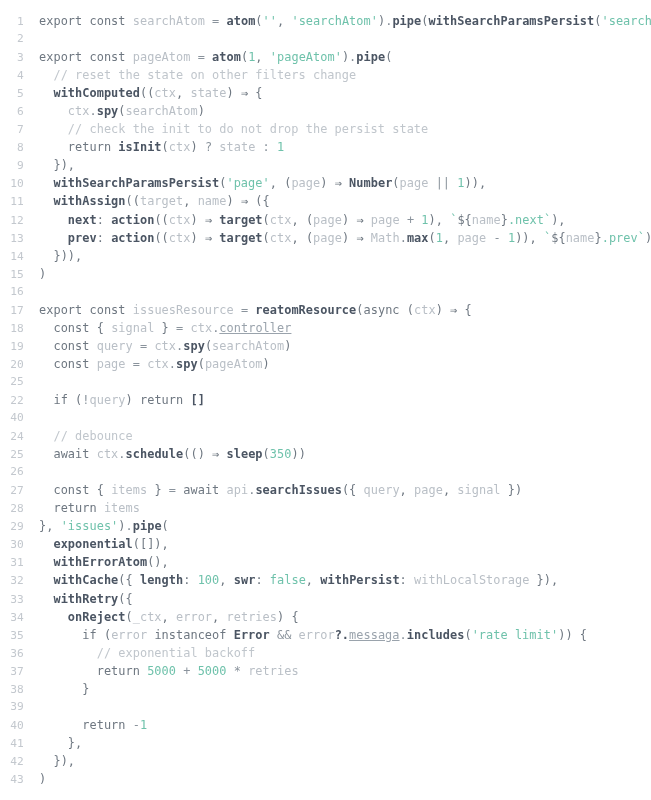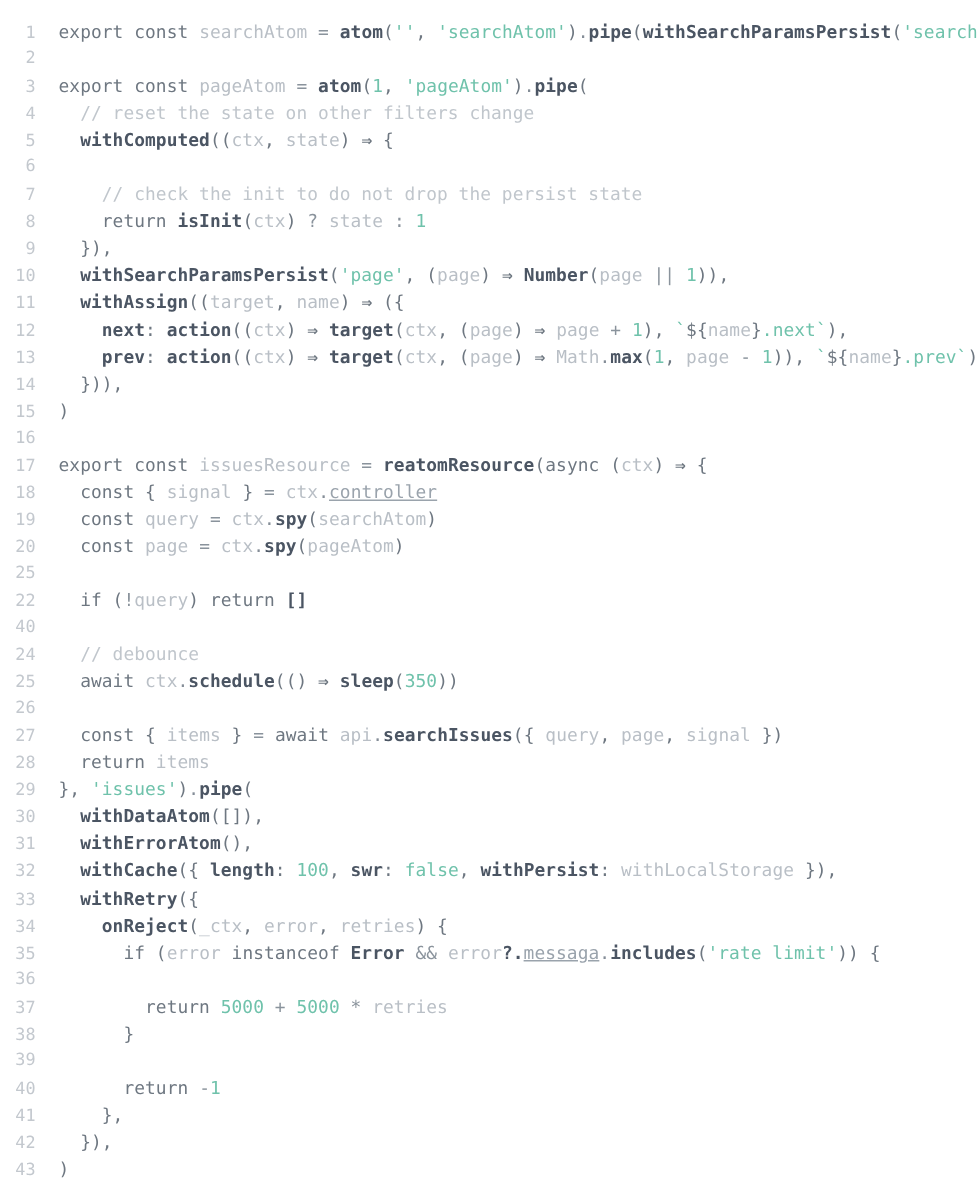--- a/index.html
+++ b/index.html
@@ -92,20 +92,21 @@
     <span class="line-content"><span class="t-comment">  // reset the state on other filters change</span></span>
   </div>
 
   <div class="code-line">
     <span class="line-number">5</span>
     <span class="line-content"><span class="t-plain">  </span><span class="t-fn">withComputed</span><span class="t-punct">((</span><span class="t-var">ctx</span><span class="t-punct">,</span><span class="t-plain"> </span><span class="t-var">state</span><span class="t-punct">)</span><span class="t-plain"> </span><span class="t-arrow">⇒</span><span class="t-plain"> </span><span class="t-punct">{</span></span>
   </div>
 
   <div class="code-line">
     <span class="line-number">6</span>
+    <span class="line-content"><span class="t-plain">    </span><span class="t-var">ctx</span><span class="t-plain">.</span><span class="t-fn">spy</span><span class="t-punct">(</span><span class="t-var">searchAtom</span><span class="t-punct">)</span></span>
   </div>
 
   <div class="code-line">
     <span class="line-number">7</span>
     <span class="line-content"><span class="t-comment">    // check the init to do not drop the persist state</span></span>
   </div>
 
   <div class="code-line">
     <span class="line-number">8</span>
     <span class="line-content"><span class="t-plain">    </span><span class="t-kw">return</span><span class="t-plain"> </span><span class="t-fn">isInit</span><span class="t-punct">(</span><span class="t-var">ctx</span><span class="t-punct">)</span><span class="t-plain"> </span><span class="t-op">?</span><span class="t-plain"> </span><span class="t-var">state</span><span class="t-plain"> </span><span class="t-op">:</span><span class="t-plain"> </span><span class="t-num">1</span></span>
@@ -211,21 +212,21 @@
     <span class="line-content"><span class="t-plain">  </span><span class="t-kw">return</span><span class="t-plain"> </span><span class="t-var">items</span></span>
   </div>
 
   <div class="code-line">
     <span class="line-number">29</span>
     <span class="line-content"><span class="t-punct">},</span><span class="t-plain"> </span><span class="t-str">'issues'</span><span class="t-punct">)</span><span class="t-plain">.</span><span class="t-fn">pipe</span><span class="t-punct">(</span></span>
   </div>
 
   <div class="code-line">
     <span class="line-number">30</span>
-    <span class="line-content"><span class="t-plain">  </span><span class="t-fn">withDataAtom</span><span class="t-punct">([]),</span></span>
+    <span class="line-content"><span class="t-plain">  </span><span class="t-fn">exponential</span><span class="t-punct">([]),</span></span>
   </div>
 
   <div class="code-line">
     <span class="line-number">31</span>
     <span class="line-content"><span class="t-plain">  </span><span class="t-fn">withErrorAtom</span><span class="t-punct">(),</span></span>
   </div>
 
   <div class="code-line">
     <span class="line-number">32</span>
     <span class="line-content"><span class="t-plain">  </span><span class="t-fn">withCache</span><span class="t-punct">({</span><span class="t-plain"> </span><span class="t-bold">length</span><span class="t-punct">:</span><span class="t-plain"> </span><span class="t-num">100</span><span class="t-punct">,</span><span class="t-plain"> </span><span class="t-bold">swr</span><span class="t-punct">:</span><span class="t-plain"> </span><span class="t-num">false</span><span class="t-punct">,</span><span class="t-plain"> </span><span class="t-bold">withPersist</span><span class="t-punct">:</span><span class="t-plain"> </span><span class="t-var">withLocalStorage</span><span class="t-plain"> </span><span class="t-punct">}),</span></span>
@@ -241,20 +242,21 @@
     <span class="line-content"><span class="t-plain">    </span><span class="t-fn">onReject</span><span class="t-punct">(</span><span class="t-var">_ctx</span><span class="t-punct">,</span><span class="t-plain"> </span><span class="t-var">error</span><span class="t-punct">,</span><span class="t-plain"> </span><span class="t-var">retries</span><span class="t-punct">)</span><span class="t-plain"> </span><span class="t-punct">{</span></span>
   </div>
 
   <div class="code-line">
     <span class="line-number">35</span>
     <span class="line-content"><span class="t-plain">      </span><span class="t-kw">if</span><span class="t-plain"> </span><span class="t-punct">(</span><span class="t-var">error</span><span class="t-plain"> </span><span class="t-kw">instanceof</span><span class="t-plain"> </span><span class="t-bold">Error</span><span class="t-plain"> </span><span class="t-op">&amp;&amp;</span><span class="t-plain"> </span><span class="t-var">error</span><span class="t-bold">?.</span><span class="t-prop">messaga</span><span class="t-plain">.</span><span class="t-fn">includes</span><span class="t-punct">(</span><span class="t-str">'rate limit'</span><span class="t-punct">))</span><span class="t-plain"> </span><span class="t-punct">{</span></span>
   </div>
 
   <div class="code-line">
     <span class="line-number">36</span>
+    <span class="line-content"><span class="t-comment">        // exponential backoff</span></span>
   </div>
 
   <div class="code-line">
     <span class="line-number">37</span>
     <span class="line-content"><span class="t-plain">        </span><span class="t-kw">return</span><span class="t-plain"> </span><span class="t-num">5000</span><span class="t-plain"> </span><span class="t-op">+</span><span class="t-plain"> </span><span class="t-num">5000</span><span class="t-plain"> </span><span class="t-op">*</span><span class="t-plain"> </span><span class="t-var">retries</span></span>
   </div>
 
   <div class="code-line">
     <span class="line-number">38</span>
     <span class="line-content"><span class="t-punct">      }</span></span>

